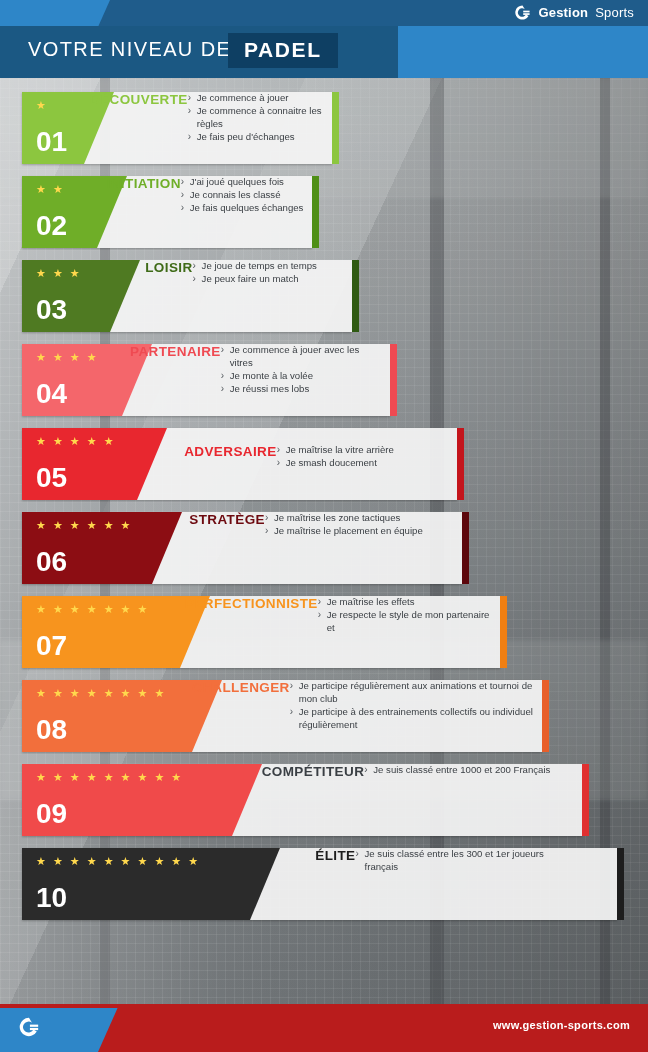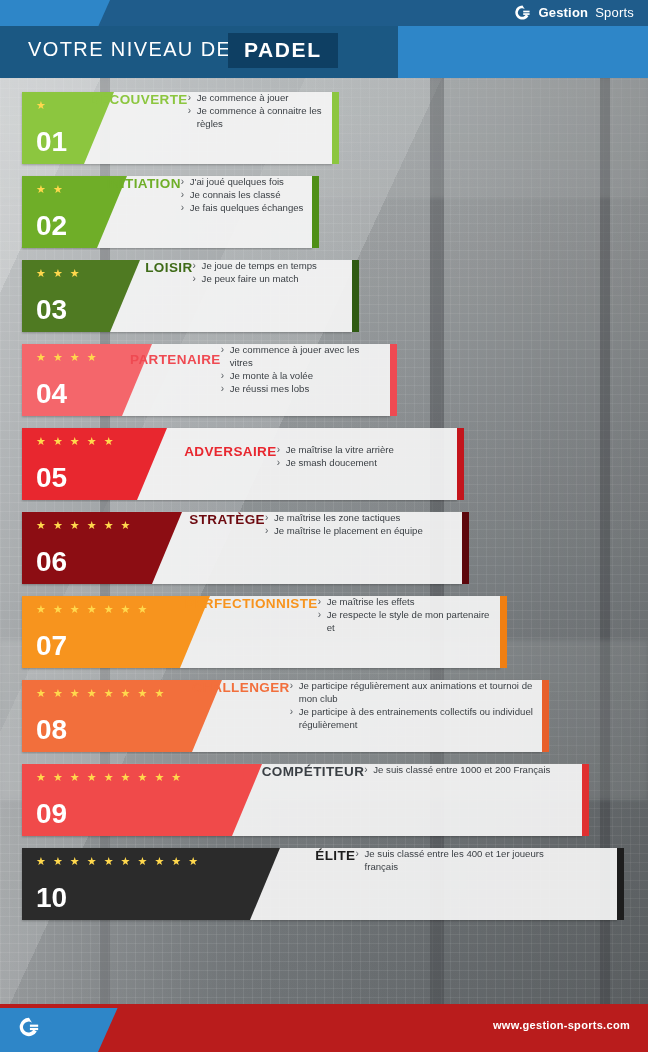--- a/index.html
+++ b/index.html
@@ -208,20 +208,21 @@
         <div class="endcap" style="left: 332px; background: rgb(140, 198, 63);"></div>
         <div class="tag" style="width: 92px; background: rgb(140, 198, 63);">
           <div class="stars">★</div>
           <div class="num">01</div>
         </div>
         <div class="content" style="left: 90px; width: 234px;">
           <div class="lvl-name" style="color: rgb(140, 198, 63);">DÉCOUVERTE</div>
           <ul class="bullets">
             <li>Je commence à jouer</li>
             <li>Je commence à connaitre les règles</li>
+            <li>Je fais peu d'échanges</li>
           </ul>
         </div>
       </div>
       <div class="row">
         <div class="panel" style="width: 290px;"></div>
         <div class="endcap" style="left: 312px; background: rgb(79, 143, 23);"></div>
         <div class="tag" style="width: 105px; background: rgb(111, 174, 40);">
           <div class="stars">★ ★</div>
           <div class="num">02</div>
         </div>
@@ -250,21 +251,21 @@
         </div>
       </div>
       <div class="row">
         <div class="panel" style="width: 368px;"></div>
         <div class="endcap" style="left: 390px; background: rgb(239, 74, 82);"></div>
         <div class="tag" style="width: 130px; background: rgb(244, 102, 107);">
           <div class="stars">★ ★ ★ ★</div>
           <div class="num">04</div>
         </div>
         <div class="content" style="left: 130px; width: 252px;">
-          <div class="lvl-name" style="color: rgb(239, 74, 82); margin-top: 8px;">PARTENAIRE</div>
+          <div class="lvl-name" style="color: rgb(239, 74, 82);">PARTENAIRE</div>
           <ul class="bullets">
             <li>Je commence à jouer avec les vitres</li>
             <li>Je monte à la volée</li>
             <li>Je réussi mes lobs</li>
           </ul>
         </div>
       </div>
       <div class="row">
         <div class="panel" style="width: 435px;"></div>
         <div class="endcap" style="left: 457px; background: rgb(196, 21, 28);"></div>
@@ -343,21 +344,21 @@
       <div class="row">
         <div class="panel" style="width: 595px;"></div>
         <div class="endcap" style="left: 617px; background: rgb(29, 29, 29);"></div>
         <div class="tag" style="width: 258px; background: rgb(43, 43, 43);">
           <div class="stars">★ ★ ★ ★ ★ ★ ★ ★ ★ ★</div>
           <div class="num">10</div>
         </div>
         <div class="content" style="left: 250px; width: 359px;">
           <div class="lvl-name" style="color: rgb(29, 29, 29);">ÉLITE</div>
           <ul class="bullets">
-            <li>Je suis classé entre les 400 et 1er joueurs</li>
+            <li>Je suis classé entre les 300 et 1er joueurs</li>
             <li class="cont no-marker" style="padding-left: 9px; list-style: none; --hide: 1; position: relative; text-indent: 0px; color: rgb(58, 63, 68); background: transparent; --c: none;">français</li>
           </ul>
         </div>
       </div>
     </div>
 
   <div class="footer">
     <div class="footer-accent"></div>
     <span class="footer-mark">
       <svg viewBox="0 0 24 24" width="22" height="22" aria-hidden="true">

